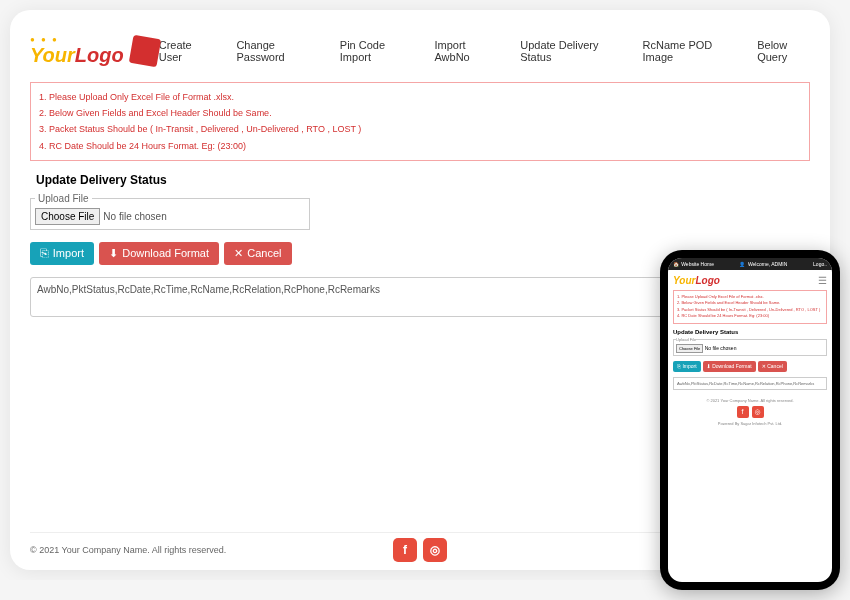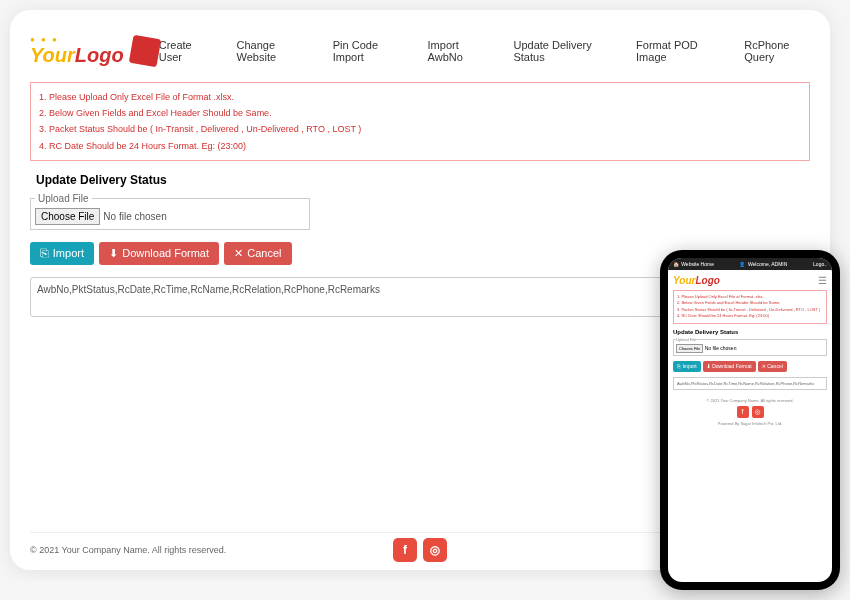--- a/index.html
+++ b/index.html
@@ -54,26 +54,26 @@
   <div class="header">
     <div class="logo">
       <div>
         <div class="logo-dots">● ● ●</div>
         <span class="logo-text"><span class="logo-y">Your</span><span class="logo-l">Logo</span></span>
       </div>
       <div class="logo-box"></div>
     </div>
     <div class="nav">
       <span>Create User</span>
-      <span>Change Website</span>
+      <span>Change Password</span>
       <span>Pin Code Import</span>
       <span>Import AwbNo</span>
       <span>Update Delivery Status</span>
-      <span>Format POD Image</span>
-      <span>RcPhone Query</span>
+      <span>RcName POD Image</span>
+      <span>Below Query</span>
     </div>
   </div>
 
   <div class="instructions">
     <div>1. Please Upload Only Excel File of Format .xlsx.</div>
     <div>2. Below Given Fields and Excel Header Should be Same.</div>
     <div>3. Packet Status Should be ( In-Transit , Delivered , Un-Delivered , RTO , LOST )</div>
     <div>4. RC Date Should be 24 Hours Format. Eg: (23:00)</div>
   </div>
 

